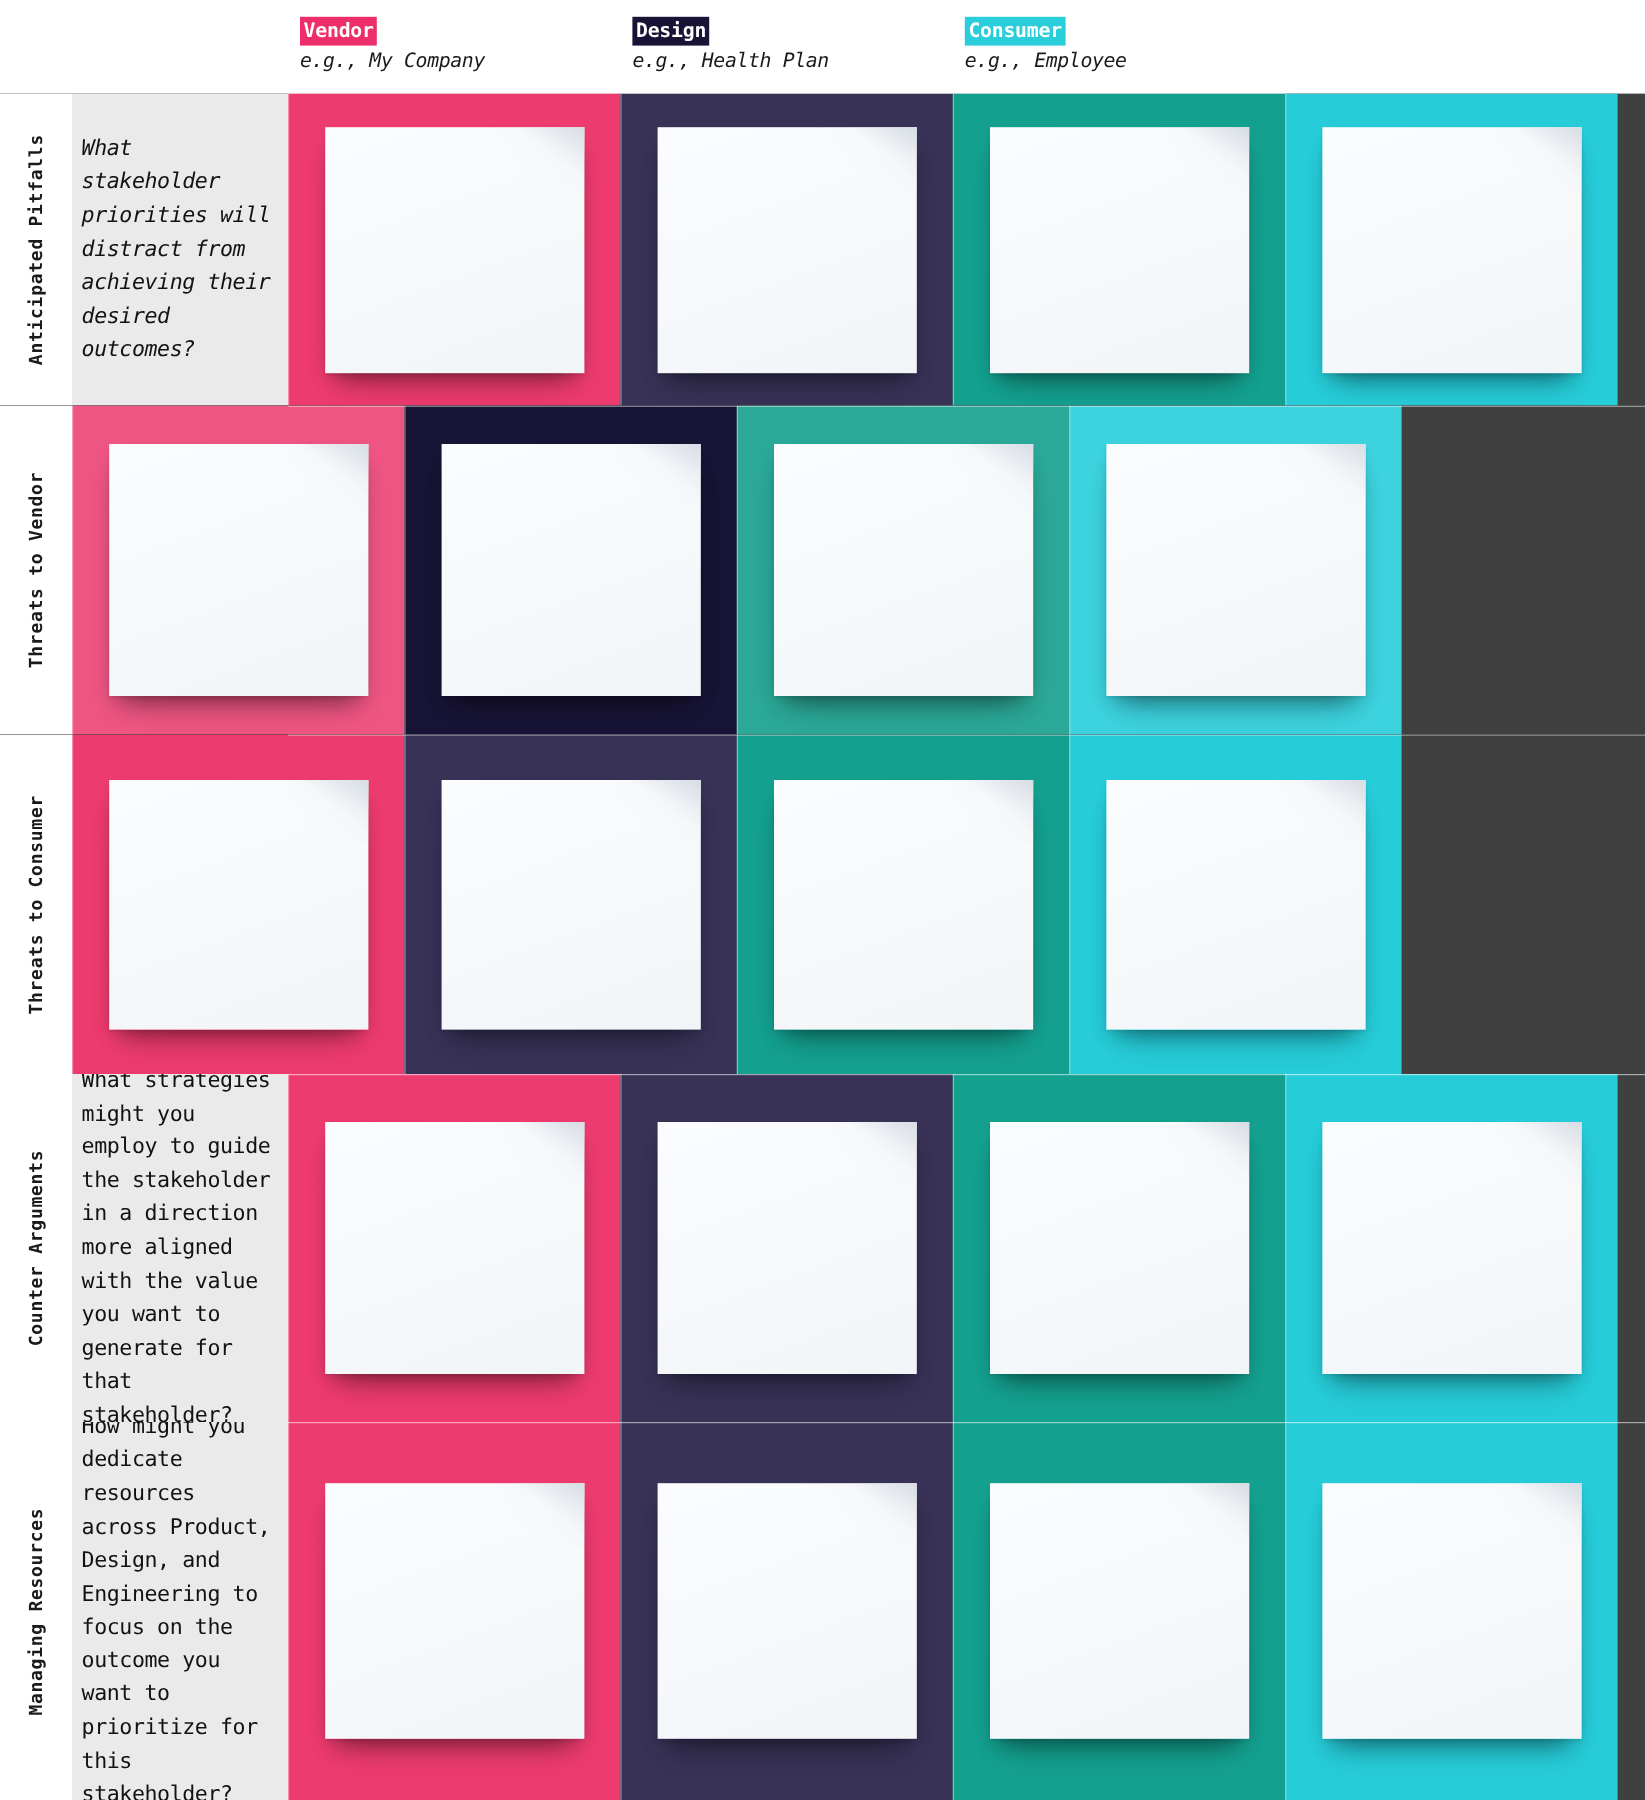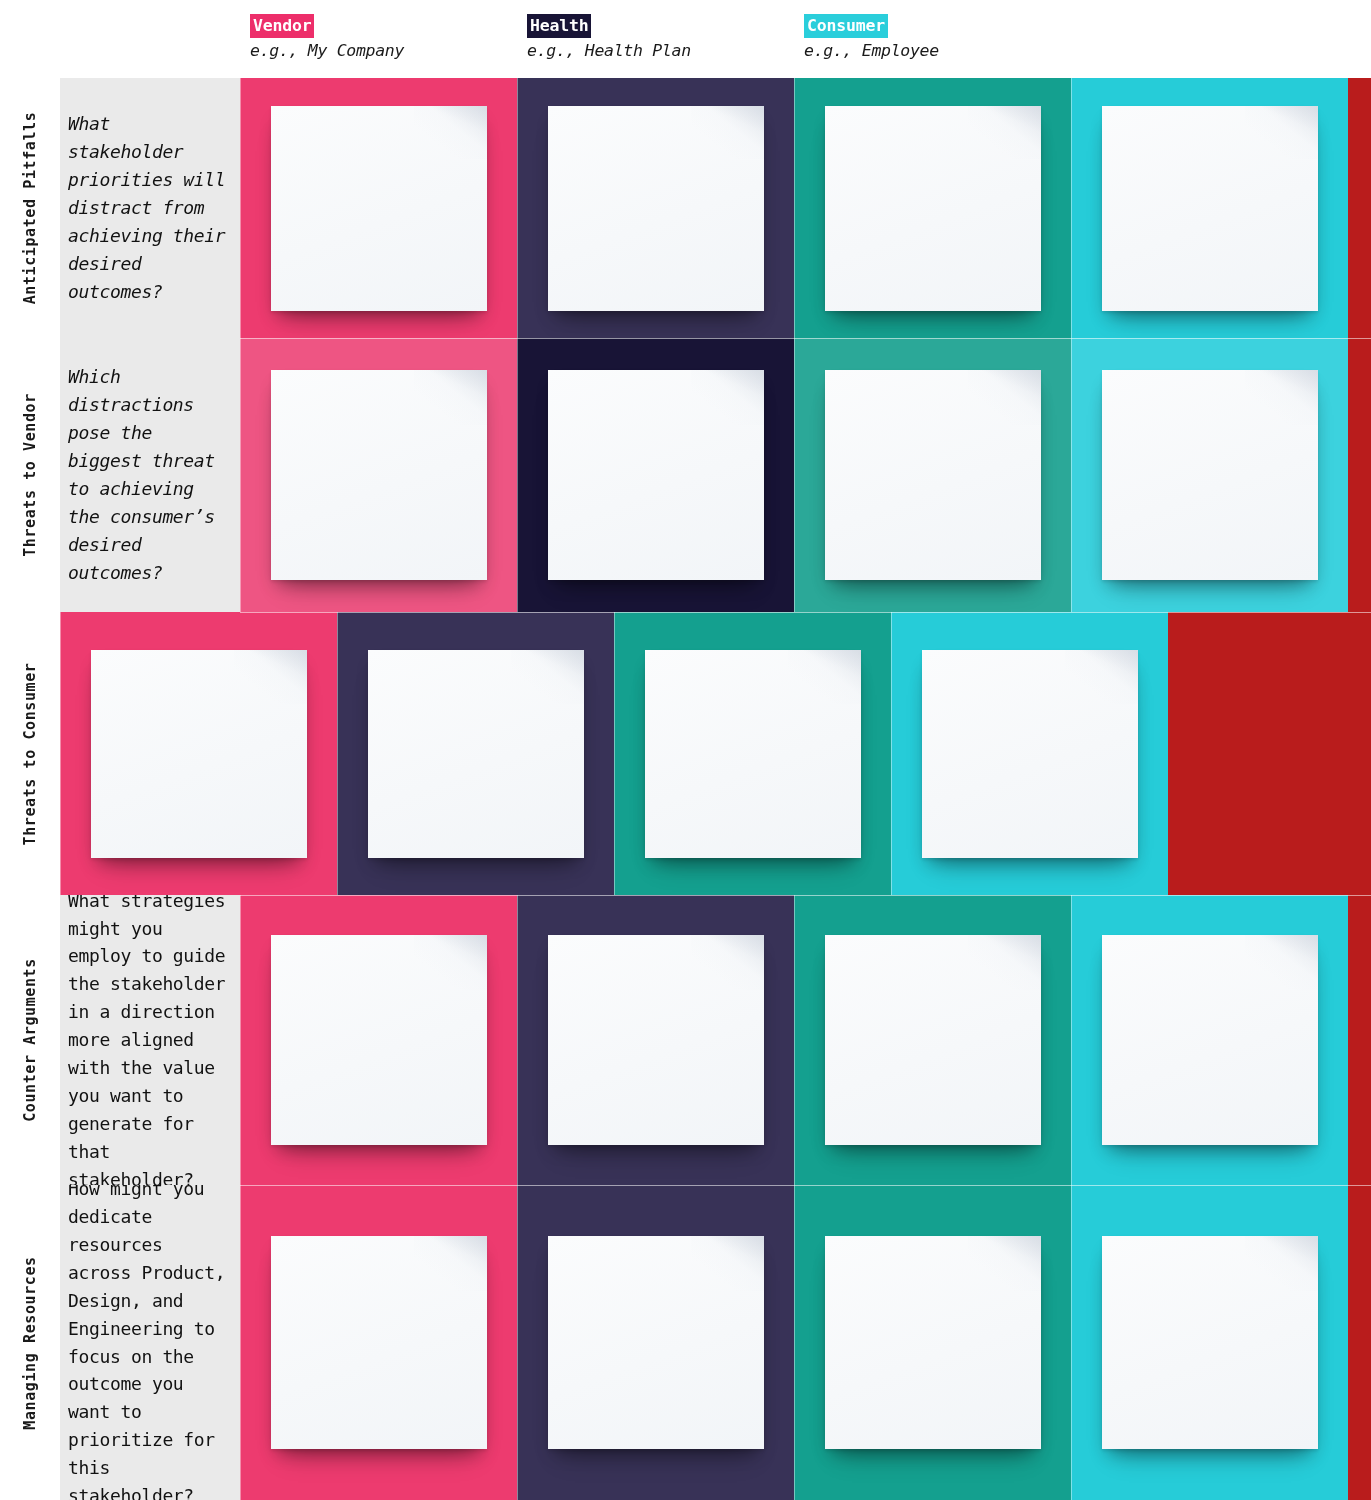--- a/index.html
+++ b/index.html
@@ -10,21 +10,21 @@
     height: 1500px;
     background: #ffffff;
     font-family: "DejaVu Sans Mono", monospace;
     overflow: hidden;
   }
 
   #board {
     position: relative;
     width: 1371px;
     height: 1500px;
-    background: #b91c1c;
+    background: #404040;
   }
 
   
   #header-row {
     position: absolute;
     left: 0; top: 0;
     width: 1371px;
     height: 78px;
     display: flex;
     background: #ffffff;
@@ -179,21 +179,21 @@
   <div id="header-row">
     <div class="hdr-spacer-label"></div>
     <div class="hdr-spacer-question"></div>
 
     <div class="hdr-cell">
       <span class="hdr-chip c-vendor">Vendor</span>
       <span class="hdr-sub">e.g., My Company</span>
     </div>
 
     <div class="hdr-cell">
-      <span class="hdr-chip c-buyer">Health</span>
+      <span class="hdr-chip c-buyer">Design</span>
       <span class="hdr-sub">e.g., Health Plan</span>
     </div>
 
 
     <div class="hdr-cell">
       <span class="hdr-chip c-consumer">Consumer</span>
       <span class="hdr-sub">e.g., Employee</span>
     </div>
   </div>
 
@@ -215,23 +215,20 @@
           <div class="note" style="height: 205px; margin-left: 31px;"></div>
         </div>
         <div class="cell" style="background: rgb(38, 204, 216);">
           <div class="note" style="height: 205px; margin-left: 31px;"></div>
         </div>
       </div>
       <div class="row" style="height: 274px;">
         <div class="row-label">
           <span>Threats to Vendor</span>
         </div>
-        <div class="row-question italic">
-          <p>Which distractions pose the biggest threat to achieving the consumer’s desired outcomes?</p>
-        </div>
         <div class="cell" style="background: rgb(238, 85, 131);">
           <div class="note" style="height: 210px; margin-left: 31px;"></div>
         </div>
         <div class="cell" style="background: rgb(24, 20, 54);">
           <div class="note" style="height: 210px; margin-left: 31px;"></div>
         </div>
         <div class="cell" style="background: rgb(43, 168, 152);">
           <div class="note" style="height: 210px; margin-left: 31px;"></div>
         </div>
         <div class="cell" style="background: rgb(60, 210, 222);">

